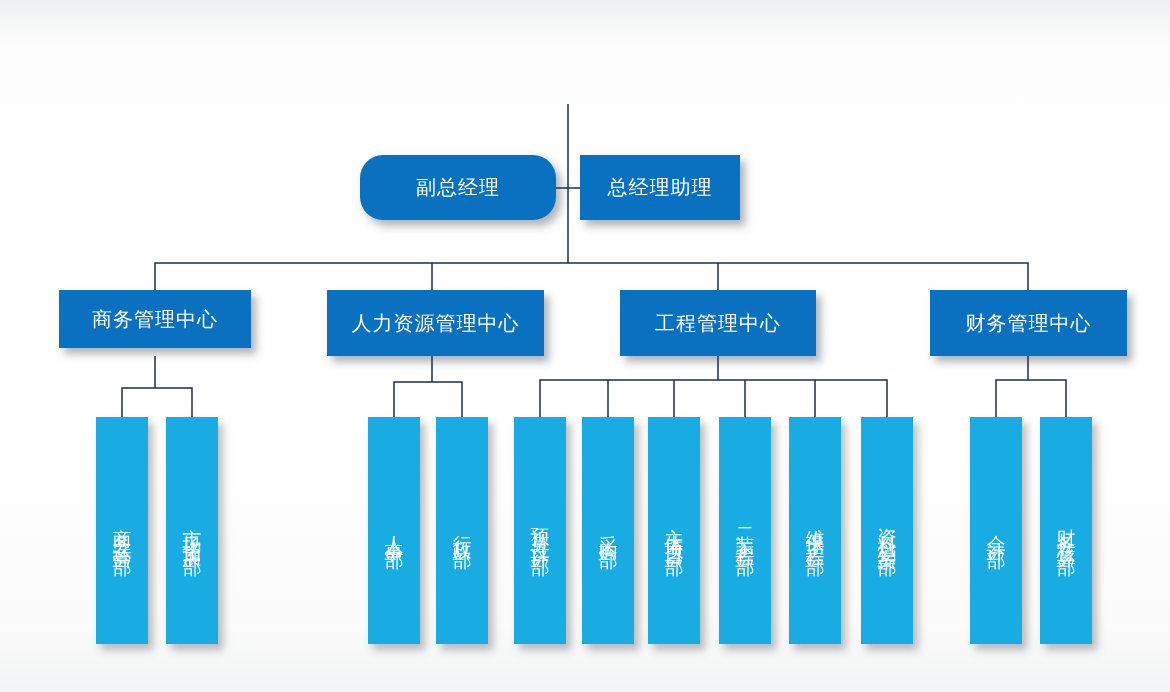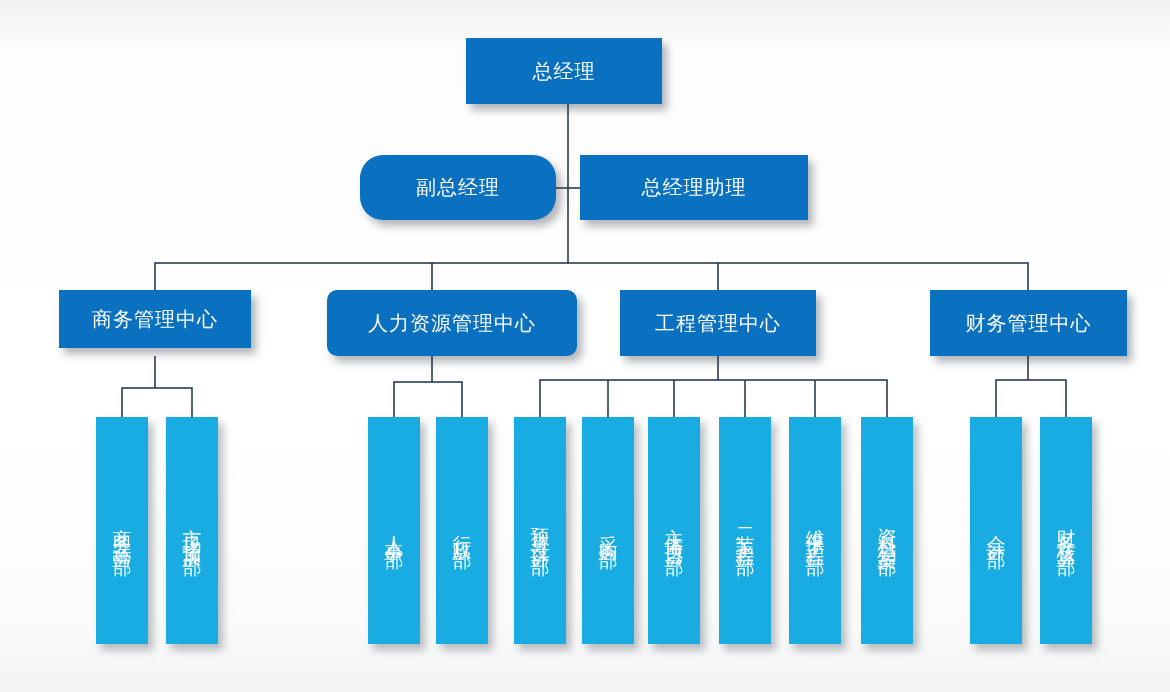--- a/index.html
+++ b/index.html
@@ -56,27 +56,26 @@
 
     <path d="M155,356 V388 M122,418 V388 H192 V418"></path>
 
     <path d="M432,356 V382 M394,418 V382 H462 V418"></path>
 
     <path d="M718,356 V380 M540,418 V380 H887 V418 M608,380 V418 M674,380 V418 M745,380 V418 M815,380 V418"></path>
 
     <path d="M1028,356 V380 M996,418 V380 H1066 V418"></path>
   </svg>
 
-  <div class="node lvl" style="left:466px;top:38px;width:196px;height:66px;">总经理</div>
 
   <div class="node lvl" style="left:360px;top:155px;width:196px;height:65px;border-radius:23px;">副总经理</div>
-  <div class="node lvl" style="left:580px;top:155px;width:228px;height:65px;">总经理助理</div>
+  <div class="node lvl" style="left:580px;top:155px;width:160px;height:65px;">总经理助理</div>
 
   <div class="node lvl" style="left:59px;top:290px;width:192px;height:58px;">商务管理中心</div>
-  <div class="node lvl" style="left:327px;top:290px;width:250px;height:66px;border-radius:10px;">人力资源管理中心</div>
+  <div class="node lvl" style="left:327px;top:290px;width:217px;height:66px;">人力资源管理中心</div>
   <div class="node lvl" style="left:620px;top:290px;width:196px;height:66px;">工程管理中心</div>
   <div class="node lvl" style="left:930px;top:290px;width:197px;height:66px;">财务管理中心</div>
 
   <div class="node dept" style="left:96px;top:417px;width:52px;height:227px;">商务运营部</div>
   <div class="node dept" style="left:166px;top:417px;width:52px;height:227px;">市场拓展部</div>
 
   <div class="node dept" style="left:368px;top:417px;width:52px;height:227px;">人事部</div>
   <div class="node dept" style="left:436px;top:417px;width:52px;height:227px;">行政部</div>
 
   <div class="node dept" style="left:514px;top:417px;width:52px;height:227px;">预算设计部</div>

